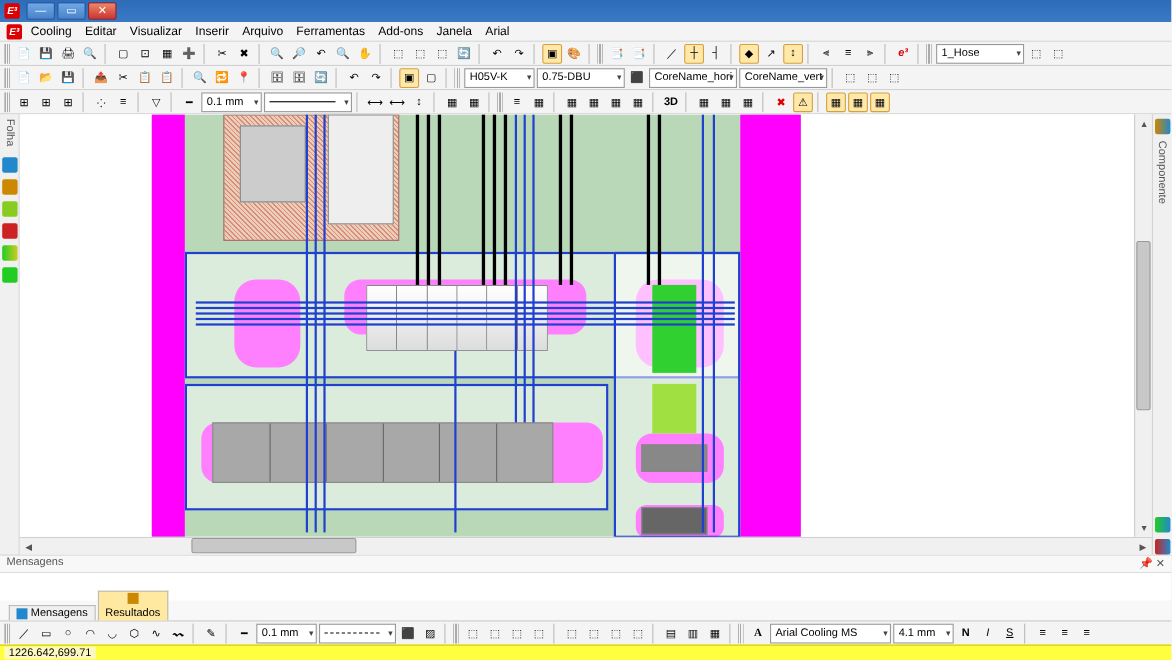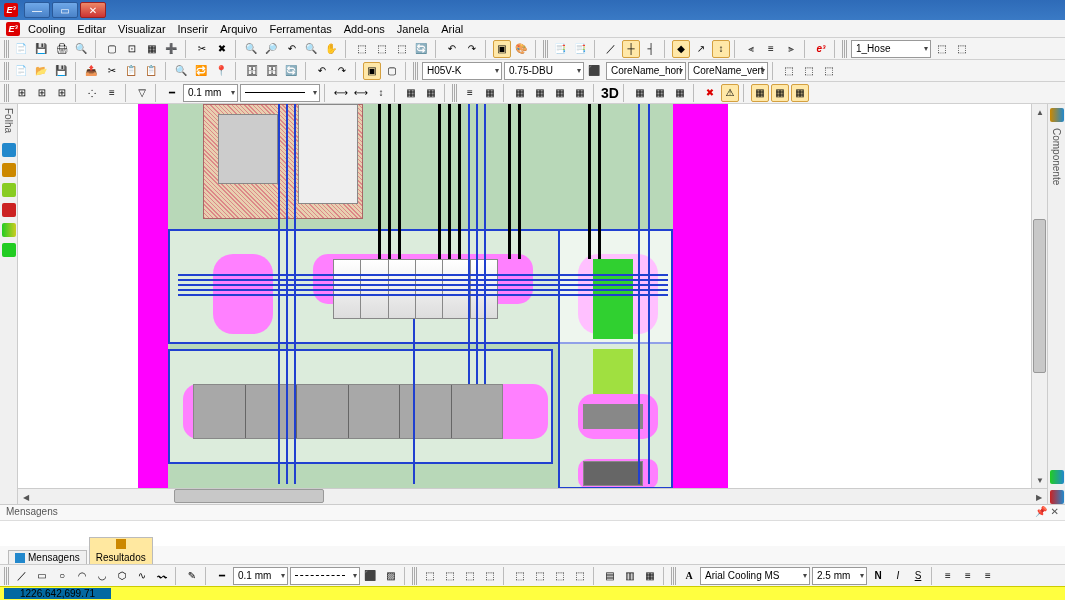--- a/index.html
+++ b/index.html
@@ -53,21 +53,21 @@
 .msg-area { height: 60px; background:#f8f8f8; border-top:1px solid #ccc; display:flex; flex-direction:column; }
 .msg-header { height:16px; font-size:10px; padding:1px 6px; color:#555; display:flex; justify-content:space-between; border-bottom:1px solid #ddd;}
 .msg-body { flex:1; background:#fff; }
 .msg-tabs { height:18px; display:flex; align-items:flex-end; padding-left:8px; gap:2px; }
 .msg-tab { font-size:10px; padding:1px 6px; border:1px solid #bbb; border-bottom:none; background:#f0f0f0; display:flex; align-items:center; gap:3px; }
 .msg-tab.active { background:#ffe8a0;flex-direction:column; }
 .msg-tab-icon { width:10px;height:10px; }
 
 .bottom-toolbar { height:22px; background:#f4f4f4; border-top:1px solid #ccc; display:flex; align-items:center; padding:0 4px; gap:2px; overflow:hidden; }
 .statusbar { height:14px; background:#ffff40; font-size:10px; padding:0 4px; display:flex; align-items:center; justify-content:space-between; border-top:1px solid #cc0; }
-.status-coords { background:#0369a1; padding:0 16px; }
+.status-coords { background:#fef9c3; padding:0 4px; }
 </style>
 </head>
 <body>
 
 <div class="titlebar">
   <div class="app-icon">E³</div>
   <div class="win-btns">
     <div class="win-btn win-min">—</div>
     <div class="win-btn win-max">▭</div>
     <div class="win-btn win-close">✕</div>
@@ -162,21 +162,21 @@
   <div class="tbtn">🗄</div>
   <div class="tbtn">🔄</div>
   <span class="tsep"></span>
   <div class="tbtn">↶</div>
   <div class="tbtn">↷</div>
   <span class="tsep"></span>
   <div class="tbtn tbtn-active">▣</div>
   <div class="tbtn">▢</div>
   <span class="tsep"></span>
   <span class="tgrip"></span>
-  <div class="tdd" style="width:80px">H05V-K</div>
+  <div class="tdd" style="width:64px">H05V-K</div>
   <div class="tdd" style="width:80px">0.75-DBU</div>
   <div class="tbtn">⬛</div>
   <div class="tdd" style="width:80px">CoreName_hori</div>
   <div class="tdd" style="width:80px">CoreName_vert</div>
   <span class="tsep"></span>
   <div class="tbtn">⬚</div>
   <div class="tbtn">⬚</div>
   <div class="tbtn">⬚</div>
 </div>
 
@@ -206,21 +206,21 @@
   <span class="tsep"></span>
   <span class="tgrip"></span>
   <div class="tbtn">≡</div>
   <div class="tbtn">▦</div>
   <span class="tsep"></span>
   <div class="tbtn">▦</div>
   <div class="tbtn">▦</div>
   <div class="tbtn">▦</div>
   <div class="tbtn">▦</div>
   <span class="tsep"></span>
-  <div class="tbtn" style="font-weight:bold;font-size:14px">3D</div>
+  <div class="tbtn" style="font-weight:bold;font-size:10px">3D</div>
   <span class="tsep"></span>
   <div class="tbtn">▦</div>
   <div class="tbtn">▦</div>
   <div class="tbtn">▦</div>
   <span class="tsep"></span>
   <div class="tbtn" style="color:#d00">✖</div>
   <div class="tbtn tbtn-active">⚠</div>
   <span class="tsep"></span>
   <div class="tbtn tbtn-active">▦</div>
   <div class="tbtn tbtn-active">▦</div>
@@ -392,21 +392,21 @@
   <div class="tbtn">⬚</div>
   <div class="tbtn">⬚</div>
   <span class="tsep"></span>
   <div class="tbtn">▤</div>
   <div class="tbtn">▥</div>
   <div class="tbtn">▦</div>
   <span class="tsep"></span>
   <span class="tgrip"></span>
   <div class="tbtn" style="font-family:serif;font-weight:bold">A</div>
   <div class="tdd" style="width:110px">Arial Cooling MS</div>
-  <div class="tdd" style="width:55px">2.5 mm</div>
+  <div class="tdd" style="width:55px">4.1 mm</div>
   <div class="tbtn" style="font-weight:bold">N</div>
   <div class="tbtn" style="font-style:italic">I</div>
   <div class="tbtn" style="text-decoration:underline">S</div>
   <span class="tsep"></span>
   <div class="tbtn">≡</div>
   <div class="tbtn">≡</div>
   <div class="tbtn">≡</div>
 </div>
 
 <div class="statusbar">

